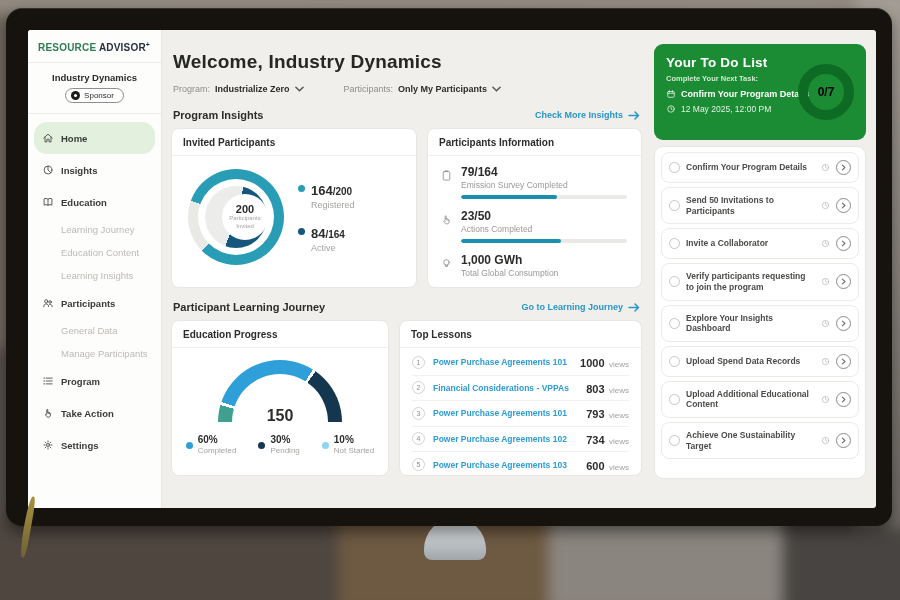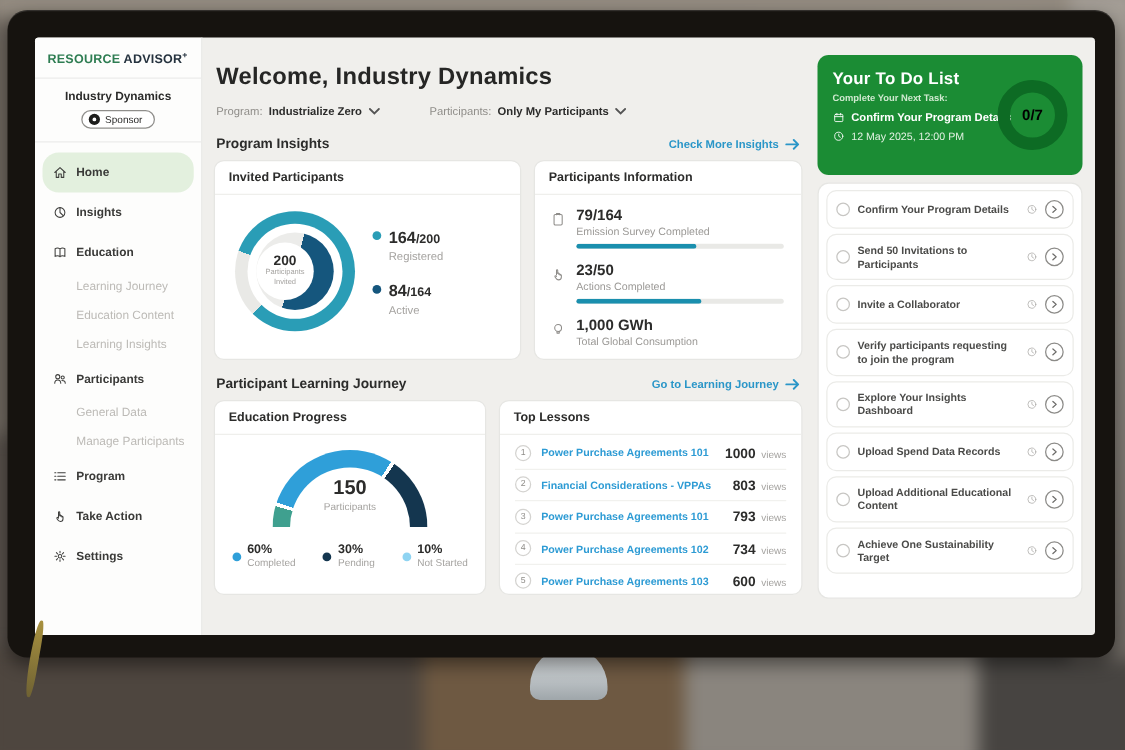--- a/index.html
+++ b/index.html
@@ -67,21 +67,21 @@
   .card { background:#fff; border:1px solid #e6e6e3; border-radius:8px; overflow:hidden; }
   .card-title { padding:8px 11px 7px; font-size:10px; font-weight:bold; color:#2c2c2b; border-bottom:1px solid #efefec; }
 
   
   .card-invited { width:246px; height:160px; }
   .inv-body { display:flex; align-items:center; padding:13px 8px 0 16px; gap:14px; }
   .donut { position:relative; width:96px; height:96px; }
   .donut .ring-o { position:absolute; inset:0; border-radius:50%; }
   .donut .hole-o { position:absolute; left:10px; top:10px; width:76px; height:76px; border-radius:50%; background:#fff; }
   .donut .ring-i { position:absolute; left:17px; top:17px; width:62px; height:62px; border-radius:50%; }
-  .donut .hole-i { position:absolute; left:17px; top:25px; width:46px; height:46px; border-radius:50%; background:#fff;
+  .donut .hole-i { position:absolute; left:34px; top:25px; width:46px; height:46px; border-radius:50%; background:#fff;
     display:flex; flex-direction:column; align-items:center; justify-content:center; text-align:center; }
   .donut .cv { font-size:11px; font-weight:bold; color:#2c2c2b; }
   .donut .cl { font-size:6px; color:#a5a3a0; width:40px; line-height:1.3; }
   .legend-v { display:flex; flex-direction:column; gap:14px; }
   .leg-item { display:flex; align-items:flex-start; gap:6px; }
   .leg-dot { width:7px; height:7px; border-radius:50%; margin-top:4px; }
   .leg-val { font-size:13px; font-weight:bold; color:#2c2c2b; }
   .leg-val .tot { font-size:10px; }
   .leg-lab { font-size:9px; color:#a5a3a0; margin-top:1px; }
 
@@ -96,21 +96,21 @@
   .bar { height:4px; background:#e9e9e6; border-radius:2px; margin-top:5px; overflow:hidden; }
   .bar-fill { height:100%; border-radius:2px; }
 
   
   .card-edu { width:218px; height:156px; }
   .edu-body { padding-top:12px; display:flex; flex-direction:column; align-items:center; }
   .gauge { position:relative; width:124px; height:62px; overflow:hidden; }
   .gauge-circle { position:absolute; left:0; top:0; width:124px; height:124px; border-radius:50%; }
   .gauge-hole { position:absolute; left:14px; top:14px; width:96px; height:96px; border-radius:50%; background:#fff; }
   .gauge-center { position:absolute; left:0; right:0; top:22px; text-align:center; }
-  .gauge-center .gv { font-size:16px; font-weight:bold; color:#2c2c2b; }
+  .gauge-center .gv { font-size:16px; font-weight:bold; color:#2c2c2b;margin-top:25px; }
   .gauge-center .gl { font-size:8px; color:#a5a3a0; margin-top:1px; }
   .edu-legend { display:flex; gap:22px; margin-top:12px; }
   .eleg { display:flex; gap:5px; align-items:center; }
   .eleg .leg-dot { margin-top:2px; }
   .eleg .ep { font-size:10px; font-weight:bold; color:#2c2c2b; }
   .eleg .el { font-size:8px; color:#a5a3a0; margin-top:1px; }
 
   
   .card-lessons { flex:1; height:156px; }
   .lessons-body { padding:2px 12px 0; }

